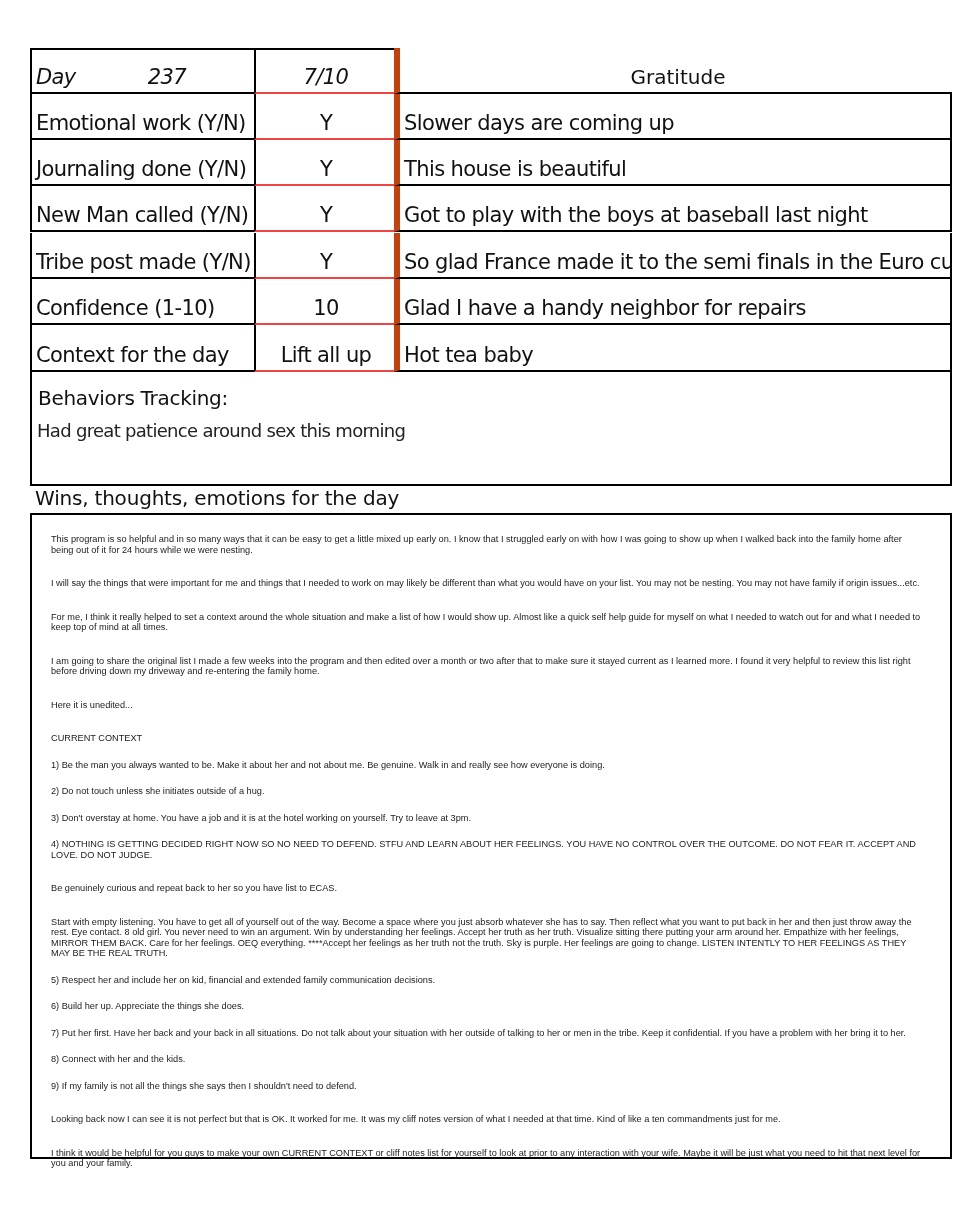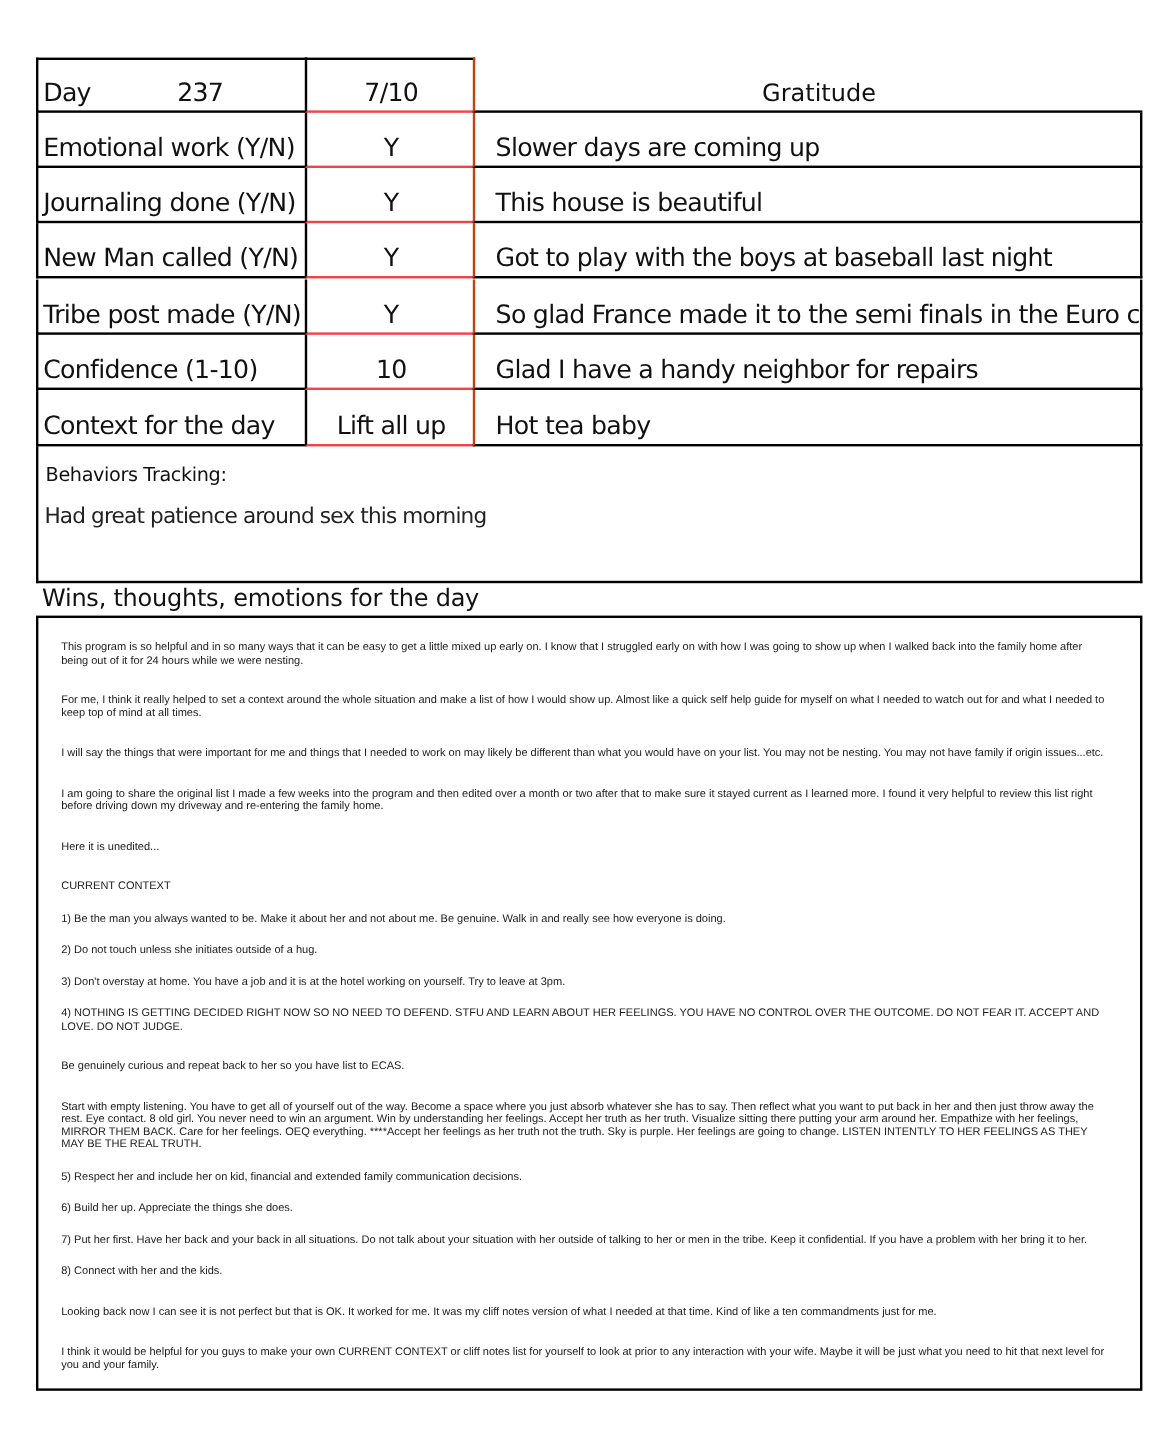--- a/index.html
+++ b/index.html
@@ -6,27 +6,27 @@
   body { width: 976px; height: 1210px; position: relative; overflow: hidden;
          font-family: "Liberation Sans", sans-serif; color: #111; }
   .grid { position: absolute; left: 30px; top: 48px; width: 922px; }
   .row { position: absolute; left: 0; height: 46px; }
   .cell { position: absolute; top: 0; height: 100%; box-sizing: border-box;
           display: flex; align-items: flex-end; padding-bottom: 3px;
           font-size: 21px; white-space: nowrap; overflow: hidden;
           font-family: "DejaVu Sans", sans-serif; letter-spacing: -0.6px; }
   .c1 { left: 0; width: 226px; border-left: 2px solid #000; border-bottom: 2px solid #000; padding-left: 4px; }
   .c2 { left: 224px; width: 142px; border-left: 2px solid #000; border-bottom: 2px solid #ef4444; justify-content: center; }
-  .c3 { left: 364px; width: 558px; border-left: 2px solid #c2410c; border-right: 2px solid #000; border-bottom: 2px solid #000; padding-left: 17px; }
-  .hdr .c1, .hdr .c2 { border-top: 2px solid #000; }
+  .c3 { left: 364px; width: 558px; border-left: 6px solid #c2410c; border-right: 2px solid #000; border-bottom: 2px solid #000; padding-left: 4px; }
+  .hdr .c1, .hdr .c2 { border-top: 2px solid #000; font-style: italic; }
   .hdr .c3 { border-right: none; border-bottom: 2px solid #000; justify-content: center; font-size: 20px; letter-spacing: 0; }
   .hdr .c1 .daynum { margin-left: 72px; }
   .behaviors { position: absolute; left: 30px; top: 372px; width: 922px; height: 114px;
                box-sizing: border-box; border-left: 2px solid #000; border-right: 2px solid #000; border-bottom: 2px solid #000; }
-  .behaviors .title { position: absolute; left: 6px; top: 14px; font-size: 16px;
+  .behaviors .title { position: absolute; left: 6px; top: 14px; font-size: 20px;
                       font-family: "DejaVu Sans", sans-serif; letter-spacing: -0.3px; }
   .behaviors .note { position: absolute; left: 5px; top: 48px; font-size: 18px;
                      font-family: "DejaVu Sans", sans-serif; letter-spacing: -0.7px; color: #222; }
   .wins-title { position: absolute; left: 35px; top: 486px; font-size: 20px;
                 font-family: "DejaVu Sans", sans-serif; letter-spacing: -0.2px; }
   .wins-box { position: absolute; left: 30px; top: 513px; width: 922px; height: 646px;
               box-sizing: border-box; border: 2px solid #000; padding: 3px 10px 0 3px; }
   .wins-box p { margin: 16px; font-size: 9.2px; line-height: 10.5px; color: #1a1a1a;
                 font-family: "Liberation Sans", sans-serif; }
   .gap-l { margin-top: 23px !important; }
@@ -79,30 +79,31 @@
 
 <div class="behaviors">
   <div class="title">Behaviors Tracking:</div>
   <div class="note">Had great patience around sex this morning</div>
 </div>
 
 <div class="wins-title">Wins, thoughts, emotions for the day</div>
 
 <div class="wins-box">
   <p>This program is so helpful and in so many ways that it can be easy to get a little mixed up early on.  I know that I struggled early on with how I was going to show up when I walked back into the family home after being out of it for 24 hours while we were nesting.</p>
+  <p class="gap-l">I will say the things that were important for me and things that I needed to work on may likely be different than what you would have on your list.  You may not be nesting.  You may not have family if origin issues...etc.</p>
   <p class="gap-l">For me, I think it really helped to set a context around the whole situation and make a list of how I would show up.  Almost like a quick self help guide for myself on what I needed to watch out for and what I needed to keep top of mind at all times.</p>
-  <p class="gap-l">I will say the things that were important for me and things that I needed to work on may likely be different than what you would have on your list.  You may not be nesting.  You may not have family if origin issues...etc.</p>
   <p class="gap-l">I am going to share the original list I made a few weeks into the program and then edited over a month or two after that to make sure it stayed current as I learned more.  I found it very helpful to review this list right before driving down my driveway and re-entering the family home.</p>
   <p class="gap-l">Here it is unedited...</p>
   <p class="gap-l">CURRENT CONTEXT</p>
   <p class="gap-s">1) Be the man you always wanted to be.  Make it about her and not about me.  Be genuine.  Walk in and really see how everyone is doing.</p>
   <p class="gap-s">2) Do not touch unless she initiates outside of a hug.</p>
   <p class="gap-s">3) Don't overstay at home.  You have a job and it is at the hotel working on yourself.  Try to leave at 3pm.</p>
   <p class="gap-s">4) NOTHING IS GETTING DECIDED RIGHT NOW SO NO NEED TO DEFEND.  STFU AND LEARN ABOUT HER FEELINGS. YOU HAVE NO CONTROL OVER THE OUTCOME.  DO NOT FEAR IT. ACCEPT AND LOVE.  DO NOT JUDGE.</p>
   <p class="gap-l">Be genuinely curious and repeat back to her so you have list to ECAS.</p>
   <p class="gap-l">Start with empty listening. You have to get all of yourself out of the way.  Become a space where you just absorb whatever she has to say. Then reflect what you want to put back in her and then just throw away the rest.  Eye contact.  8 old girl.  You never need to win an argument.  Win by understanding her feelings.  Accept her truth as her truth.  Visualize sitting there putting your arm around her.  Empathize with her feelings, MIRROR THEM BACK.  Care for her feelings.  OEQ everything. ****Accept her feelings as her truth not the truth.  Sky is purple.  Her feelings are going to change.  LISTEN INTENTLY TO HER FEELINGS AS THEY MAY BE THE REAL TRUTH.</p>
   <p class="gap-s">5) Respect her and include her on kid, financial and extended family communication decisions.</p>
   <p class="gap-s">6) Build her up. Appreciate the things she does.</p>
   <p class="gap-s">7) Put her first.  Have her back and your back in all situations.  Do not talk about your situation with her outside of talking to her or men in the tribe. Keep it confidential. If you have a problem with her bring it to her.</p>
   <p class="gap-s">8) Connect with her and the kids.</p>
+  <p class="gap-s">9) If my family is not all the things she says then I shouldn't need to defend.</p>
   <p class="gap-l">Looking back now I can see it is not perfect but that is OK.  It worked for me.  It was my cliff notes version of what I needed at that time.  Kind of like a ten commandments just for me.</p>
   <p class="gap-l">I think it would be helpful for you guys to make your own CURRENT CONTEXT or cliff notes list for yourself to look at prior to any interaction with your wife.  Maybe it will be just what you need to hit that next level for you and your family.</p>
 </div>
 
 </body></html>

